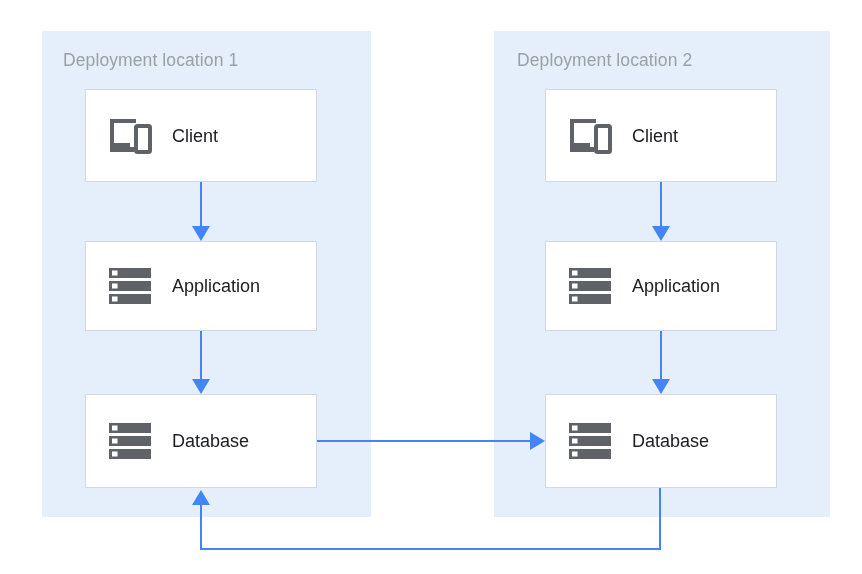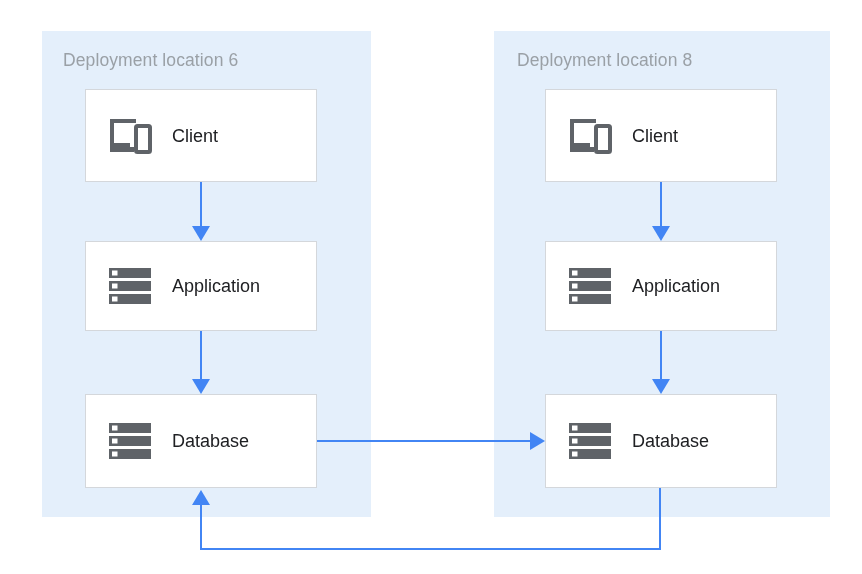--- a/index.html
+++ b/index.html
@@ -90,21 +90,21 @@
     border-bottom: 9px solid transparent;
     border-left: 15px solid #4285f4;
   }
 </style>
 </head>
 <body>
 
 <div id="canvas">
 
   <div class="zone" style="left:42px; top:31px; width:329px; height:486px;"></div>
-  <div class="zone-label" style="left:63px; top:50px;">Deployment location 6</div>
+  <div class="zone-label" style="left:63px; top:50px;">Deployment location 1</div>
 
   <div class="node" style="left:85px; top:89px; width:232px; height:93px;">
     <span class="node-icon">
       <svg width="44" height="38" viewBox="0 0 44 38" aria-hidden="true">
         <path d="M2 2 h26 v4 H6 v20 h16 v4 H2 Z" fill="#5f6368"></path>
         <rect x="2" y="30" width="24" height="5" fill="#5f6368"></rect>
         <rect x="28" y="9" width="14" height="26" rx="1.5" fill="none" stroke="#5f6368" stroke-width="4"></rect>
       </svg>
     </span>
     <span class="node-label">Client</span>
@@ -132,21 +132,21 @@
         <rect x="1" y="14" width="42" height="10" fill="#5f6368"></rect>
         <rect x="4" y="16.5" width="5.5" height="5" fill="#ffffff"></rect>
         <rect x="1" y="27" width="42" height="10" fill="#5f6368"></rect>
         <rect x="4" y="29.5" width="5.5" height="5" fill="#ffffff"></rect>
       </svg>
     </span>
     <span class="node-label">Database</span>
   </div>
 
   <div class="zone" style="left:494px; top:31px; width:336px; height:486px;"></div>
-  <div class="zone-label" style="left:517px; top:50px;">Deployment location 8</div>
+  <div class="zone-label" style="left:517px; top:50px;">Deployment location 2</div>
 
   <div class="node" style="left:545px; top:89px; width:232px; height:93px;">
     <span class="node-icon">
       <svg width="44" height="38" viewBox="0 0 44 38" aria-hidden="true">
         <path d="M2 2 h26 v4 H6 v20 h16 v4 H2 Z" fill="#5f6368"></path>
         <rect x="2" y="30" width="24" height="5" fill="#5f6368"></rect>
         <rect x="28" y="9" width="14" height="26" rx="1.5" fill="none" stroke="#5f6368" stroke-width="4"></rect>
       </svg>
     </span>
     <span class="node-label">Client</span>

